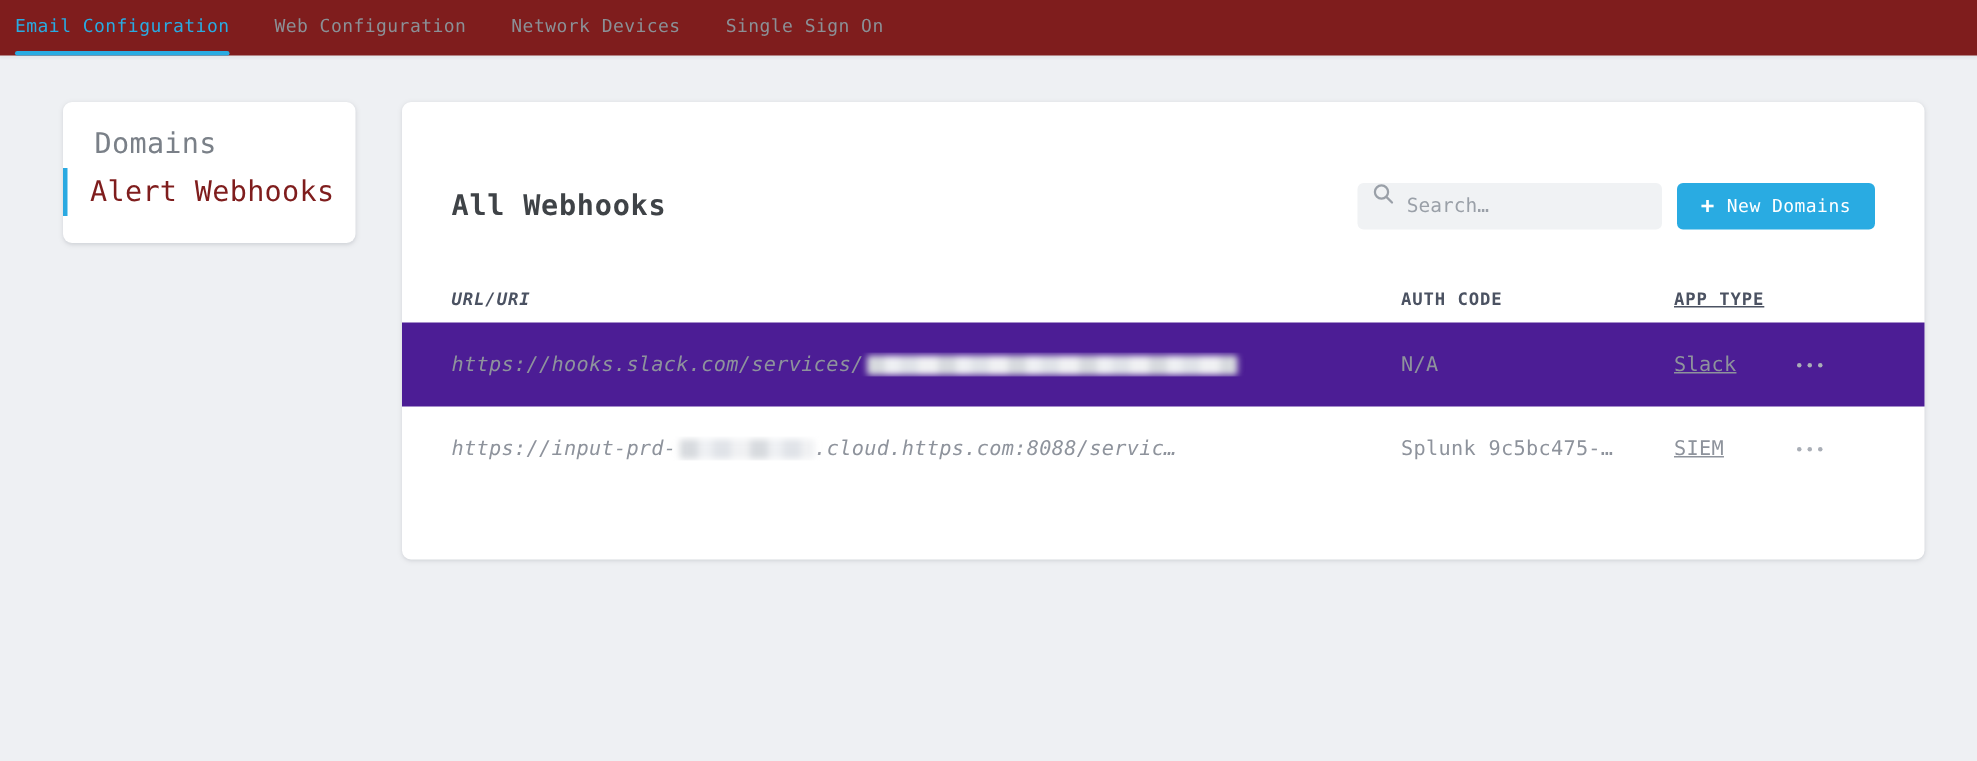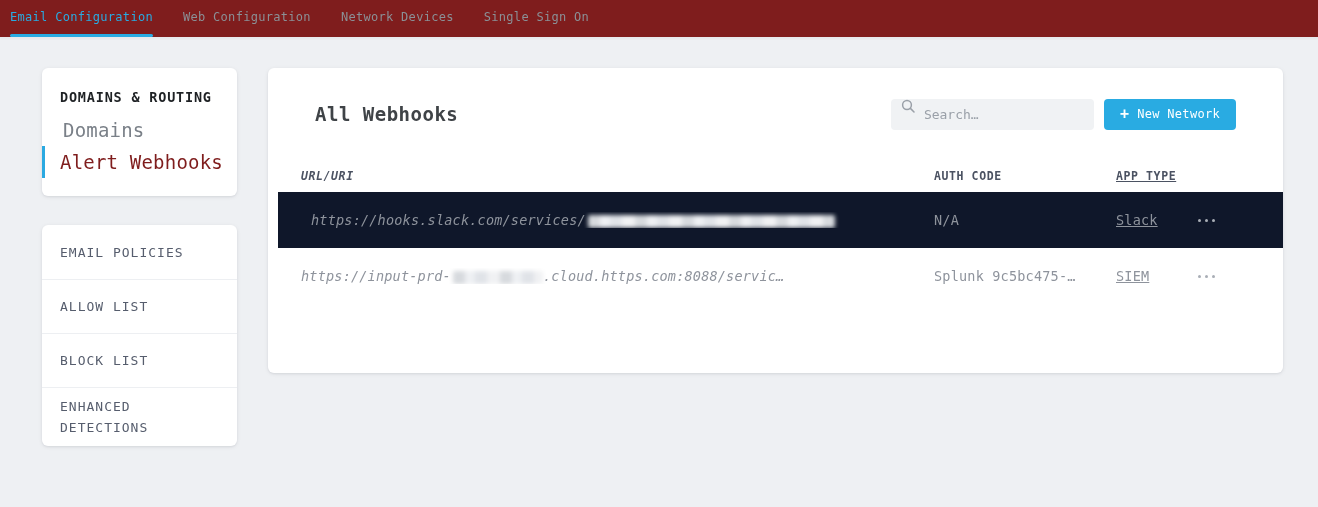--- a/index.html
+++ b/index.html
@@ -81,21 +81,21 @@
     font-size:13px; letter-spacing:1px; line-height:21px;
     color:#565d6d;
     cursor:pointer;
   }
   .group-item + .group-item { border-top:1px solid #edeff2; }
 
   
   .panel { flex:1; min-height:305px; padding-bottom:22px; }
   .panel-header {
     display:flex; align-items:center;
-    height:92px; padding:0 47px;
+    height:92px; padding:0 33px;margin-top:23px;
   }
   .panel-title {
     font-size:19px; font-weight:700; color:#3f4347;
     letter-spacing:.5px; flex:none;
   }
   .header-spacer { flex:1; }
   .searchbox {
     width:203px; height:31px;
     background:#f0f2f4; border-radius:4px;
     display:flex; 
@@ -123,21 +123,21 @@
   .thead { height:32px; }
   .th {
     font-size:11.5px; letter-spacing:.6px;
     color:#4b5262; font-weight:700; white-space:nowrap;
   }
   .col-url  { flex:1; min-width:0;font-style:italic; }
   .col-auth { width:182px; flex:none; }
   .col-app  { width:78px; flex:none;text-decoration:underline; }
   .col-act  { width:56px; flex:none; display:flex; justify-content:flex-start; }
   .trow { height:56px; }
-  .trow.tinted { background:#0f172a;margin-left:10px; }
+  .trow.tinted { background:#4c1d95; }
   .td {
     font-size:13.5px; letter-spacing:.2px; color:#8e939c;
     white-space:nowrap; overflow:hidden; text-overflow:clip;
   }
   .redact {
     display:inline-block; height:13px; vertical-align:middle;
     border-radius:2px; margin-left:2px;
     background:repeating-linear-gradient(90deg,
       #d7dade 0 12px,#eef0f3 12px 22px,#e0e3e8 22px 34px,#f0f1f3 34px 47px);
     filter:blur(2.2px);
@@ -160,50 +160,43 @@
   <div class="tab active">Email Configuration</div>
   <div class="tab">Web Configuration</div>
   <div class="tab">Network Devices</div>
   <div class="tab">Single Sign On</div>
 </div>
 
 <div class="content">
 
   <div class="sidebar">
     <div class="card nav-card">
-      <div class="nav-header">DOMAINS &amp; ROUTING</div>
       <div class="nav-item">Domains</div>
       <div class="nav-item active">Alert Webhooks</div>
     </div>
 
-    <div class="card group-card">
-      <div class="group-item">EMAIL POLICIES</div>
-      <div class="group-item">ALLOW LIST</div>
-      <div class="group-item">BLOCK LIST</div>
-      <div class="group-item">ENHANCED DETECTIONS</div>
-    </div>
   </div>
 
   <div class="card panel">
 
     <div class="panel-header">
       <div class="panel-title">All Webhooks</div>
       <div class="header-spacer"></div>
 
       <div class="searchbox">
         <svg width="14" height="14" viewBox="0 0 14 14">
           <circle cx="6" cy="6" r="4.4" fill="none" stroke="#9aa0a8" stroke-width="1.5"></circle>
           <line x1="9.4" y1="9.4" x2="13" y2="13" stroke="#9aa0a8" stroke-width="1.5" stroke-linecap="round"></line>
         </svg>
         <input type="text" placeholder="Search…" style="">
       </div>
 
       <button class="new-btn">
         <span class="plus">+</span>
-        <span>New Network</span>
+        <span>New Domains</span>
       </button>
     </div>
 
     <div class="thead">
       <div class="th col-url">URL/URI</div>
       <div class="th col-auth">AUTH CODE</div>
       <div class="th col-app">APP TYPE</div>
       <div class="th col-act"></div>
     </div>
 

